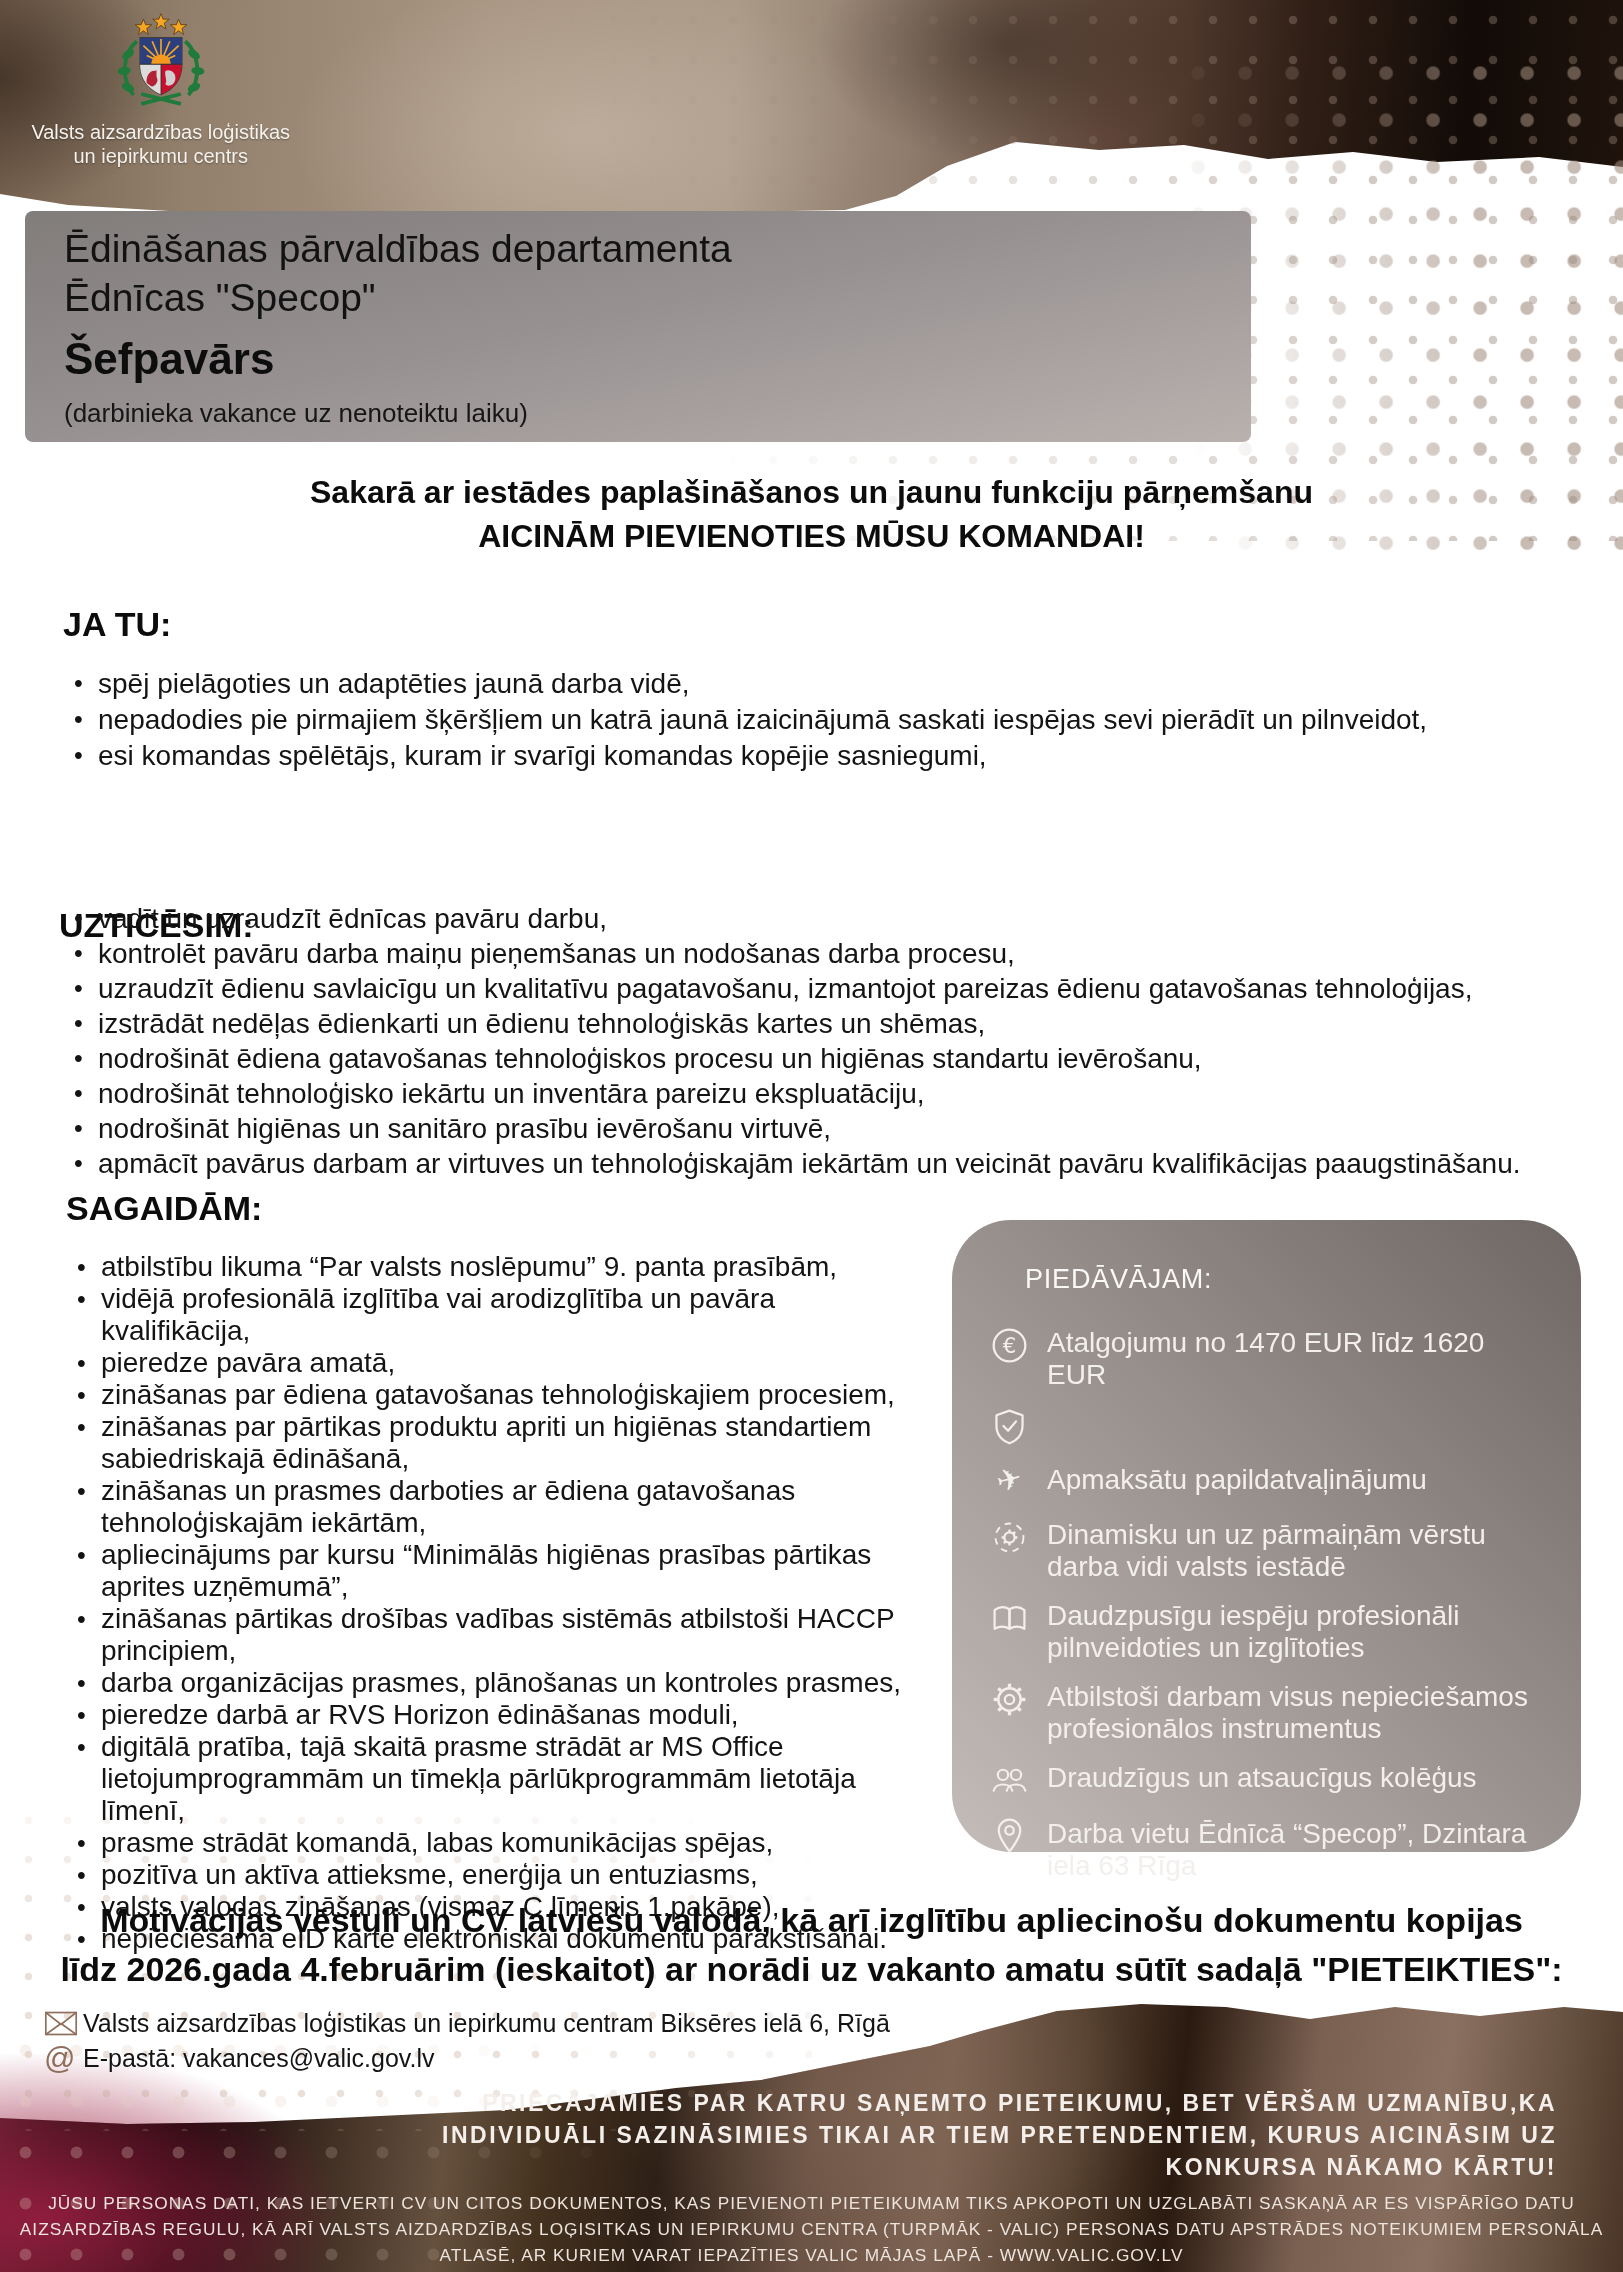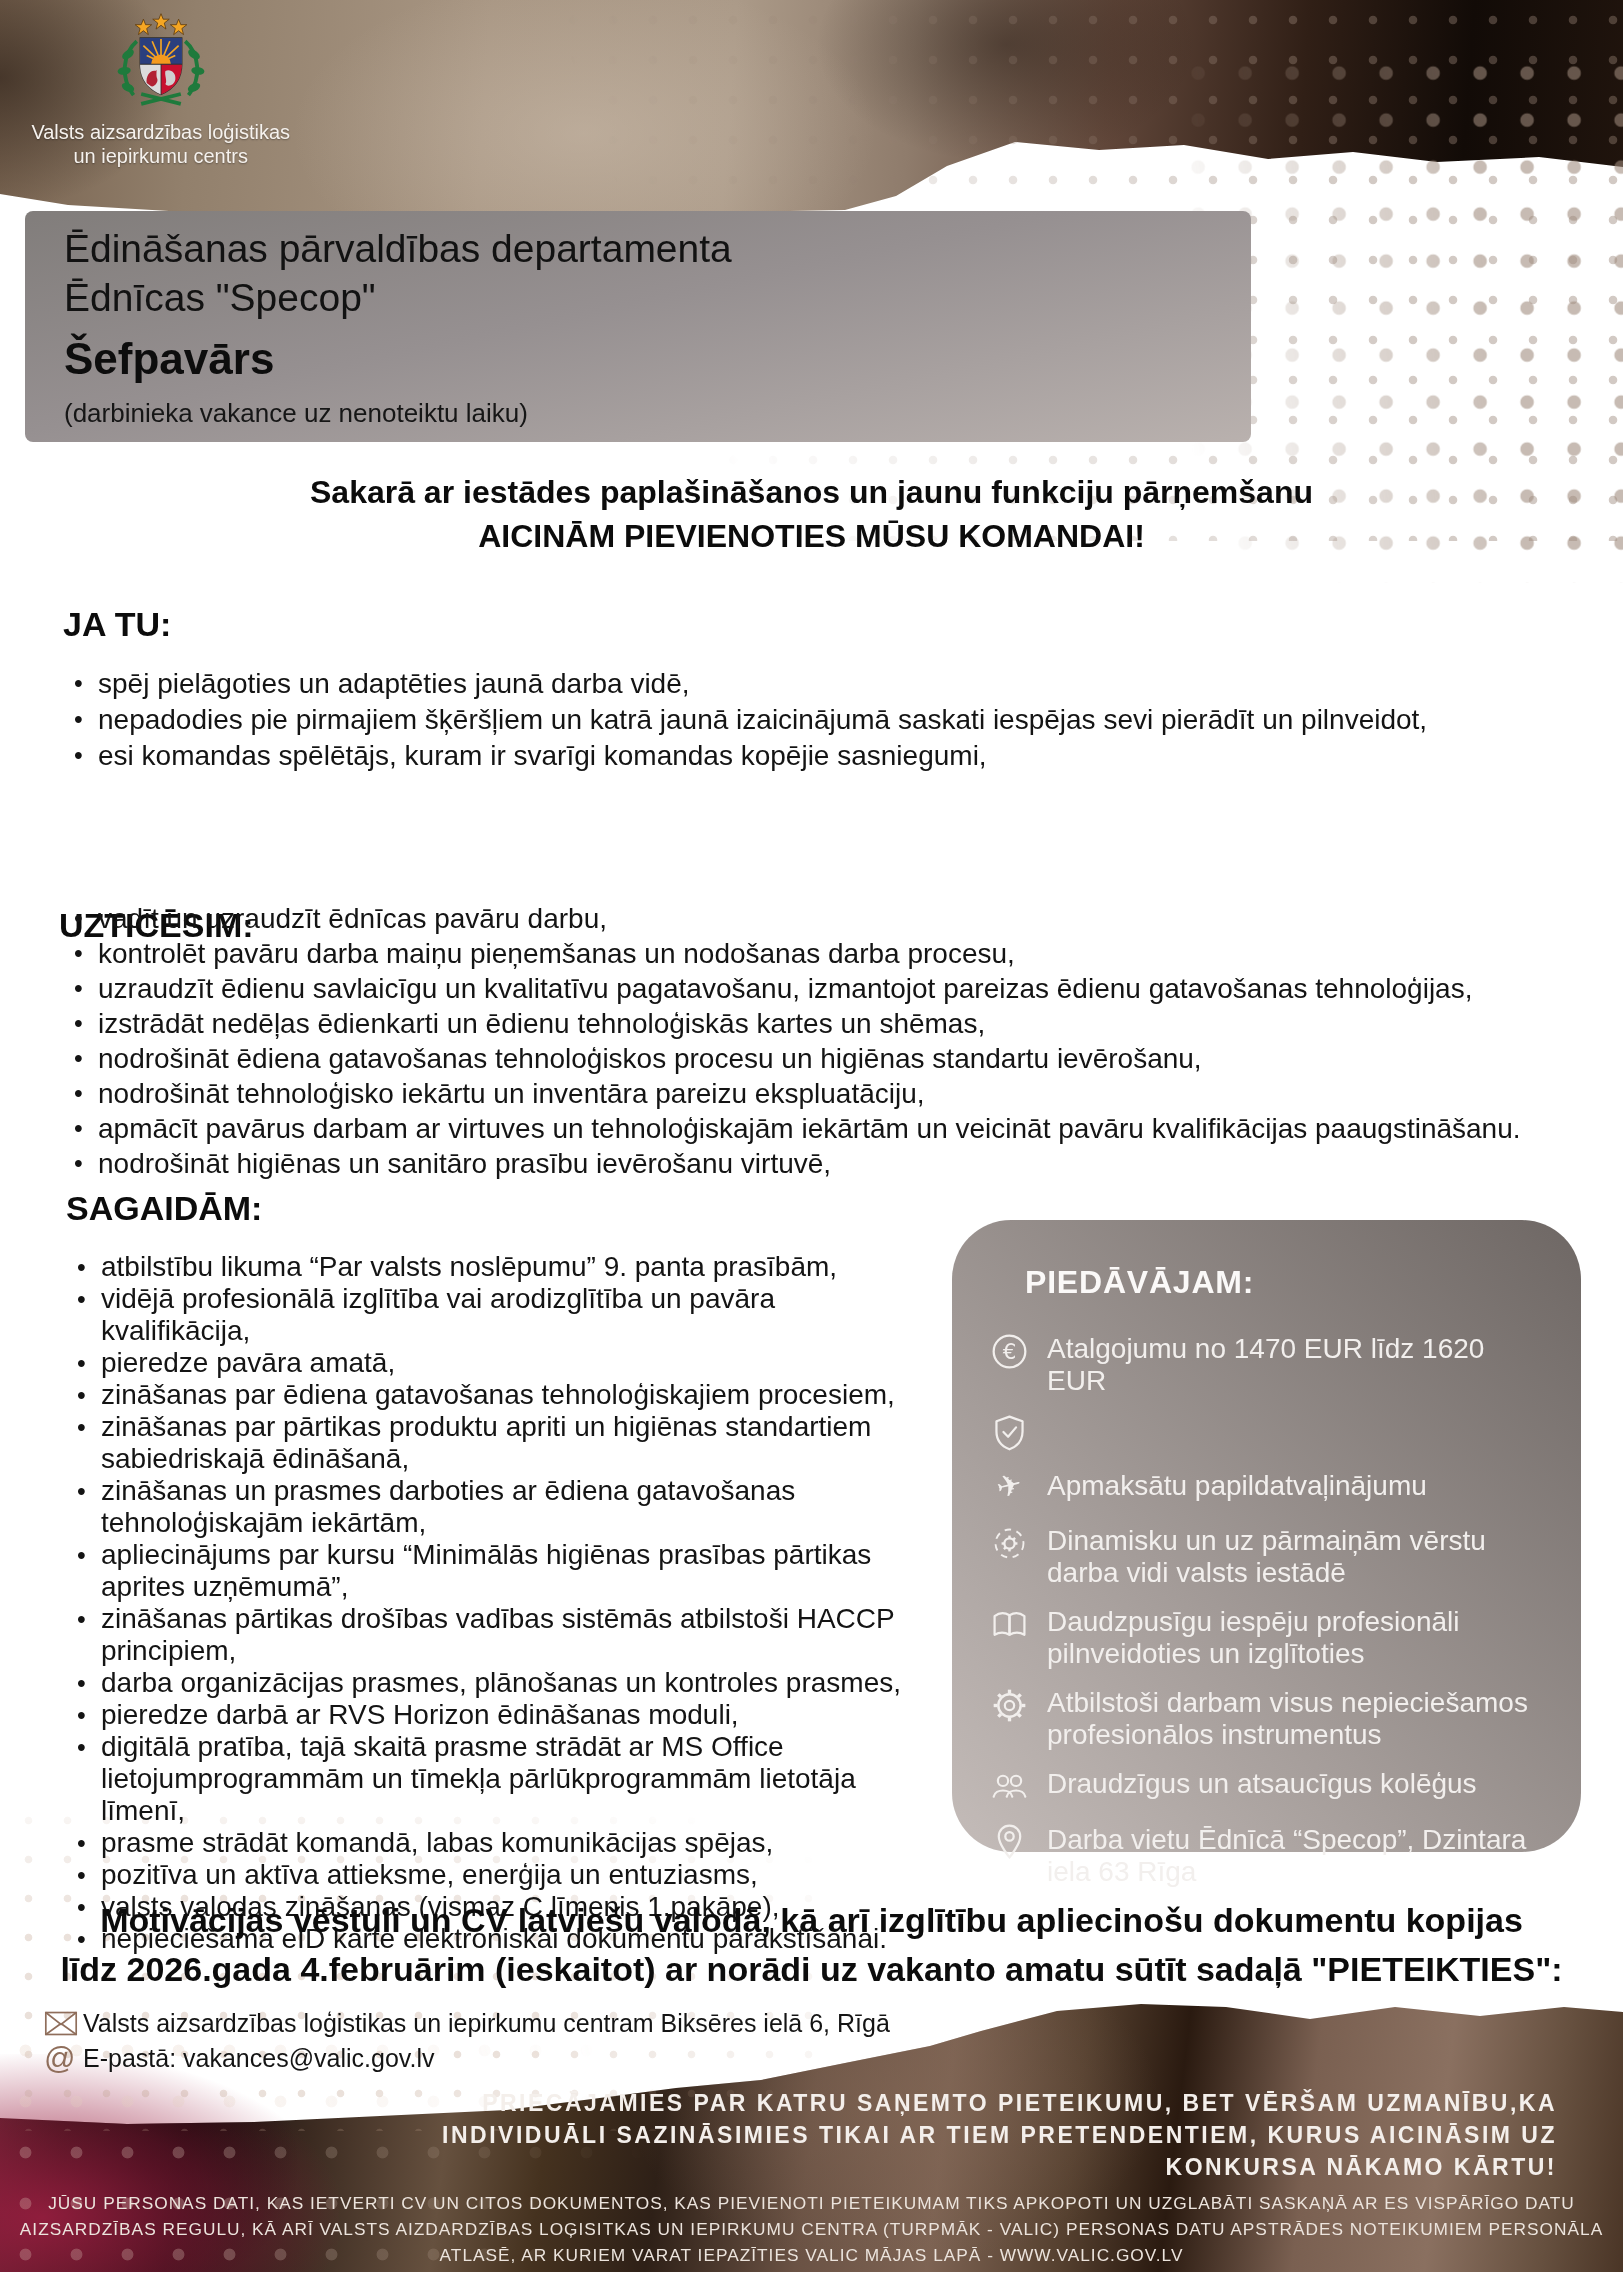--- a/index.html
+++ b/index.html
@@ -73,21 +73,21 @@
   ul.blist li::before{content:"•";position:absolute;left:6px;top:0;font-size:25px;}
   #list-jatu{left:68px;top:666px;width:1488px;line-height:35px;}
   #list-jatu li{margin-bottom:0.8px;}
   #list-uzticesim{left:68px;top:901px;width:1488px;line-height:35px;}
   #list-sagaidam{left:71px;top:1251px;width:857px;line-height:32px;}
 
   
   #offers{position:absolute;left:952px;top:1220px;width:629px;height:632px;z-index:3;
     border-radius:59px;box-sizing:border-box;padding:44px 34px 0 37px;
     background:linear-gradient(45deg,#c4bcb9 0%,#a49c99 38%,#6e6764 100%);color:#f2efed;}
-  #offers .oh{font-weight:700;font-size:32px;letter-spacing:0.8px;margin:0 0 32px 36px;color:#fbf9f8;}
+  #offers .oh{font-weight:400;font-size:27px;letter-spacing:0.8px;margin:0 0 32px 36px;color:#fbf9f8;}
   .offer{display:flex;align-items:flex-start;margin-bottom:17px;}
   .offer .oicon{flex:0 0 41px;width:41px;height:41px;margin-right:17px;margin-top:-2.5px;}
   .offer .otext{font-size:28px;line-height:32px;color:#f2efed;}
 
   
   #apply{position:absolute;left:0;top:1896px;width:1623px;z-index:3;text-align:center;
     font-weight:700;font-size:34px;line-height:49px;color:#0c0c0c;}
 
   
   #contacts{position:absolute;left:44px;top:2009px;z-index:3;}
@@ -182,22 +182,22 @@
   </ul>
 
   <div class="sec-h" id="h-uzticesim">UZTICĒSIM:</div>
   <ul class="blist" id="list-uzticesim">
     <li>vadīt un uzraudzīt ēdnīcas pavāru darbu,</li>
     <li>kontrolēt pavāru darba maiņu pieņemšanas un nodošanas darba procesu,</li>
     <li>uzraudzīt ēdienu savlaicīgu un kvalitatīvu pagatavošanu, izmantojot pareizas ēdienu gatavošanas tehnoloģijas,</li>
     <li>izstrādāt nedēļas ēdienkarti  un ēdienu tehnoloģiskās kartes un shēmas,</li>
     <li>nodrošināt ēdiena gatavošanas tehnoloģiskos procesu un higiēnas standartu ievērošanu,</li>
     <li>nodrošināt tehnoloģisko iekārtu un inventāra pareizu ekspluatāciju,</li>
+    <li>nodrošināt higiēnas un sanitāro prasību ievērošanu virtuvē,</li>
     <li>apmācīt pavārus darbam ar virtuves un tehnoloģiskajām iekārtām un veicināt pavāru kvalifikācijas paaugstināšanu.</li>
-    <li>nodrošināt higiēnas un sanitāro prasību ievērošanu virtuvē,</li>
   </ul>
 
   <div class="sec-h" id="h-sagaidam">SAGAIDĀM:</div>
   <ul class="blist" id="list-sagaidam">
     <li>atbilstību likuma “Par valsts noslēpumu” 9. panta prasībām,</li>
     <li>vidējā profesionālā izglītība vai arodizglītība un pavāra kvalifikācija,</li>
     <li>pieredze pavāra amatā,</li>
     <li>zināšanas par ēdiena gatavošanas tehnoloģiskajiem procesiem,</li>
     <li>zināšanas par pārtikas produktu apriti un higiēnas standartiem sabiedriskajā ēdināšanā,</li>
     <li>zināšanas un prasmes darboties ar ēdiena gatavošanas tehnoloģiskajām iekārtām,</li>

